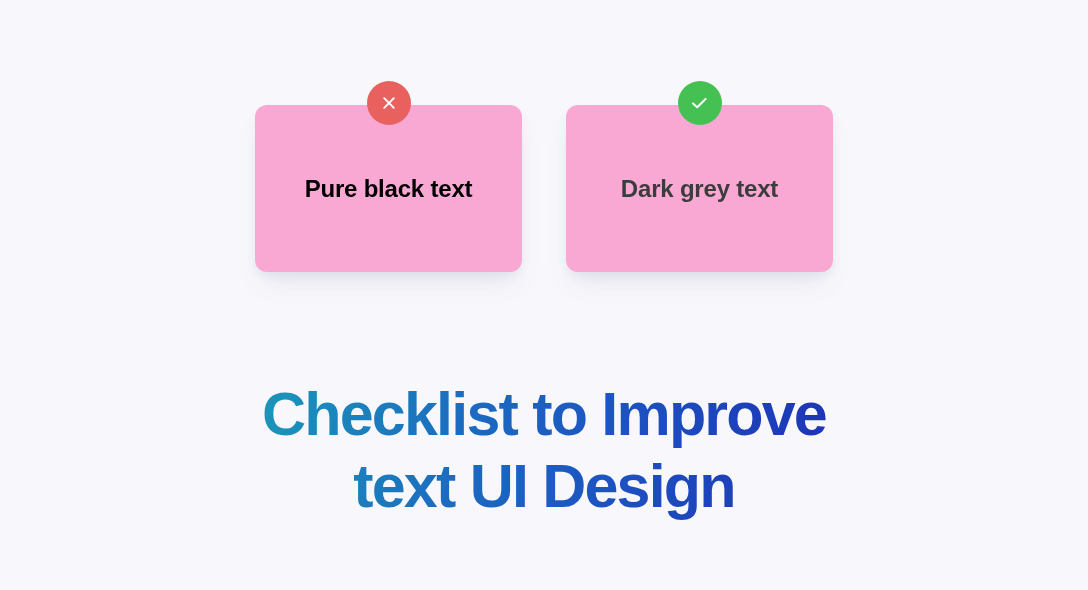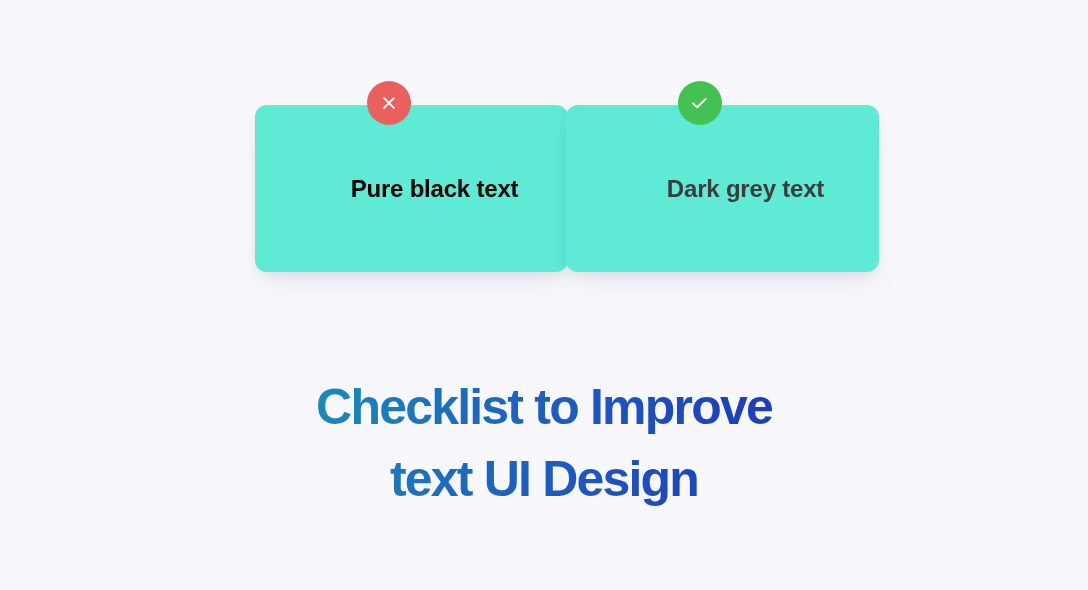--- a/index.html
+++ b/index.html
@@ -40,28 +40,27 @@
   }
   .card-wrap.first  { left: 255px; }
   .card-wrap.second { left: 566px; }
 
   .card {
     position: absolute;
     left: 0;
     top: 33px;
     width: 267px;
     height: 167px;
-    background: #5eead4;
+    background: #f9a8d4;
     border-radius: 12px;
     box-shadow: 0 16px 26px -6px rgba(60, 60, 110, 0.10),
                 0 4px 10px rgba(60, 60, 110, 0.05);
     display: flex;
     align-items: center;
     justify-content: center;
-    padding-left: 46px;
   }
 
   .card-label {
     font-size: 24px;
     font-weight: bold;
     letter-spacing: -0.2px;
     line-height: 1;
     text-align: center;
     white-space: nowrap;
   }
@@ -85,21 +84,21 @@
   .badge.check { background: #45c153; }
   .badge svg { display: block; }
 
   
   .headline {
     position: absolute;
     left: 0;
     top: 337px;
     width: 1088px;
     text-align: center;
-    font-size: 50px;
+    font-size: 61px;
     font-weight: bold;
     line-height: 72px;
     letter-spacing: -1.8px;
     background-image: linear-gradient(100deg,
         #1ec3b0 0%,
         #1eb9b3 8%,
         #1ba3b4 18%,
         #1b87bb 30%,
         #1b6cc0 42%,
         #1d53c2 56%,

